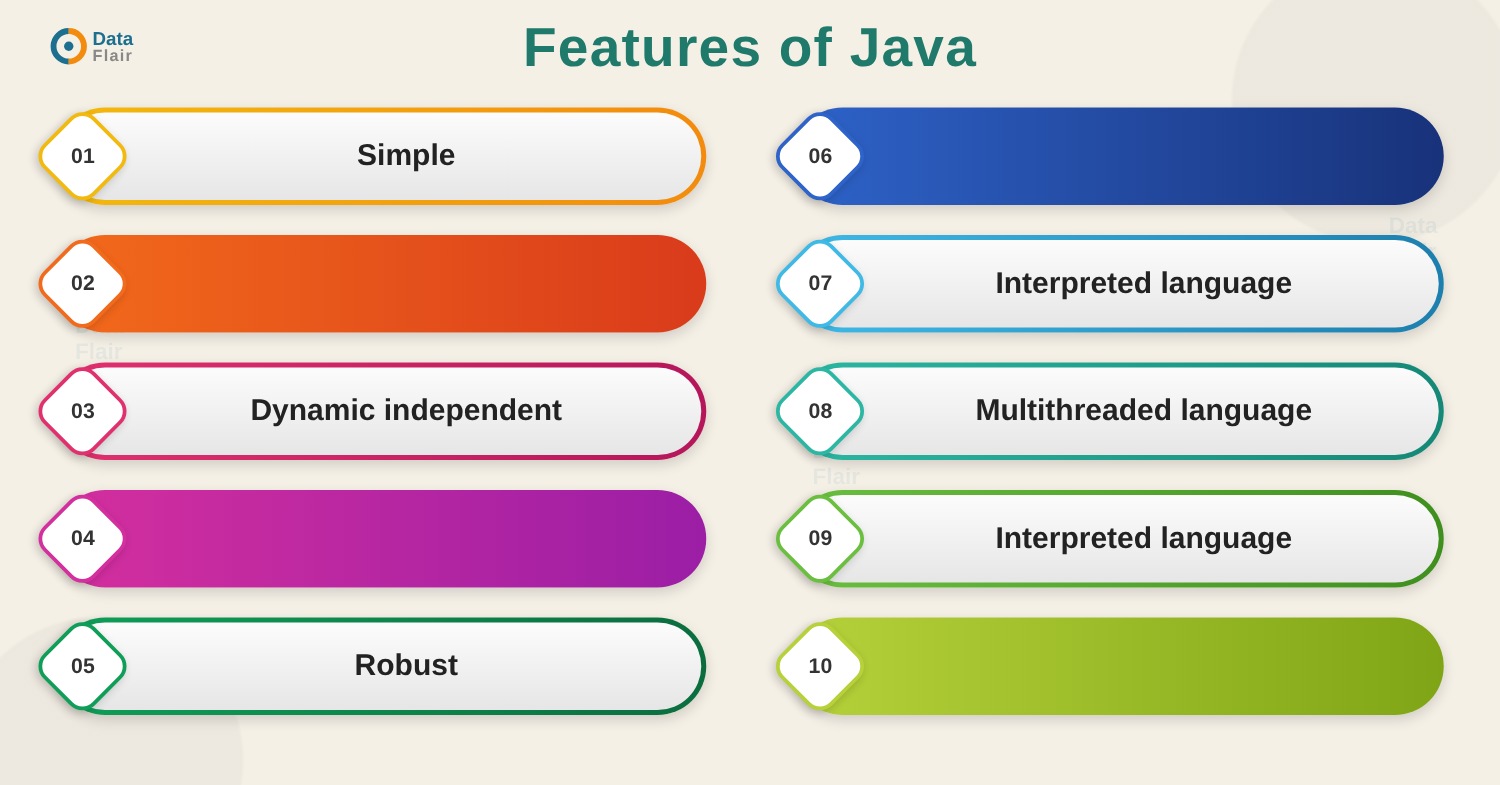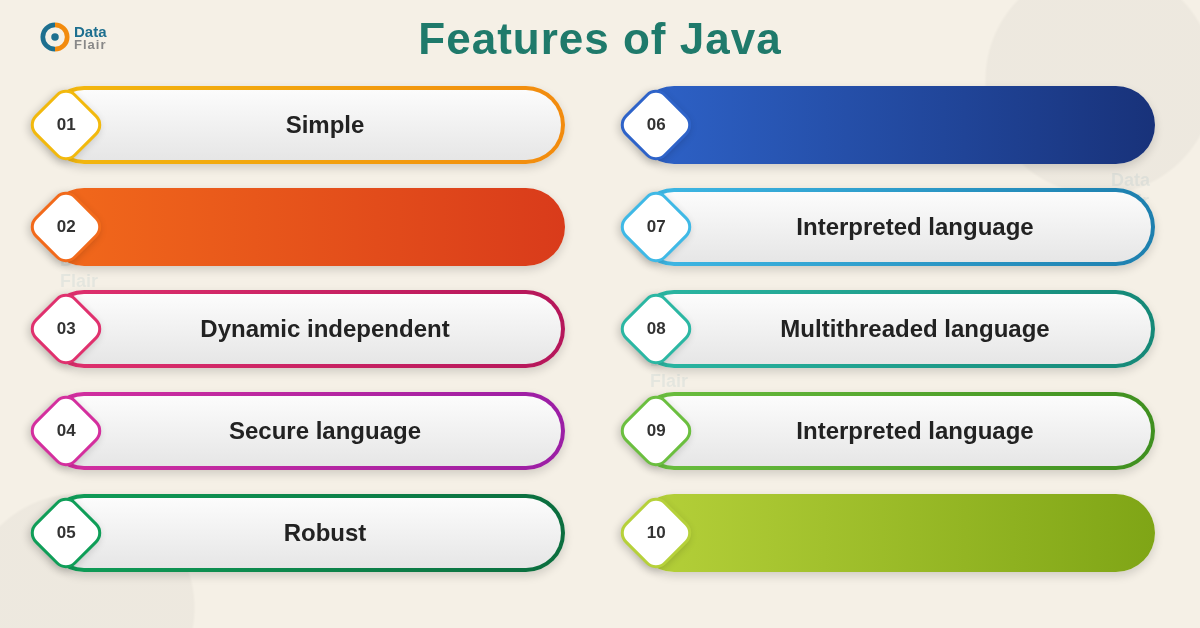--- a/index.html
+++ b/index.html
@@ -172,23 +172,20 @@
       </div>
       <div class="pill" style="--c1: #e0316e; --c2: #b5165a;">
         <div class="pill-inner">
           <div class="feature-label">Dynamic independent</div>
         </div>
         <div class="num-badge" style="--c1: #e0316e;">
           <span>03</span>
         </div>
       </div>
       <div class="pill" style="--c1: #d42f9e; --c2: #9b1ea5;">
-        <div class="pill-inner">
-          <div class="feature-label">Secure language</div>
-        </div>
         <div class="num-badge" style="--c1: #d42f9e;">
           <span>04</span>
         </div>
       </div>
       <div class="pill" style="--c1: #0f9e58; --c2: #0b6d3e;">
         <div class="pill-inner">
           <div class="feature-label">Robust</div>
         </div>
         <div class="num-badge" style="--c1: #0f9e58;">
           <span>05</span>

